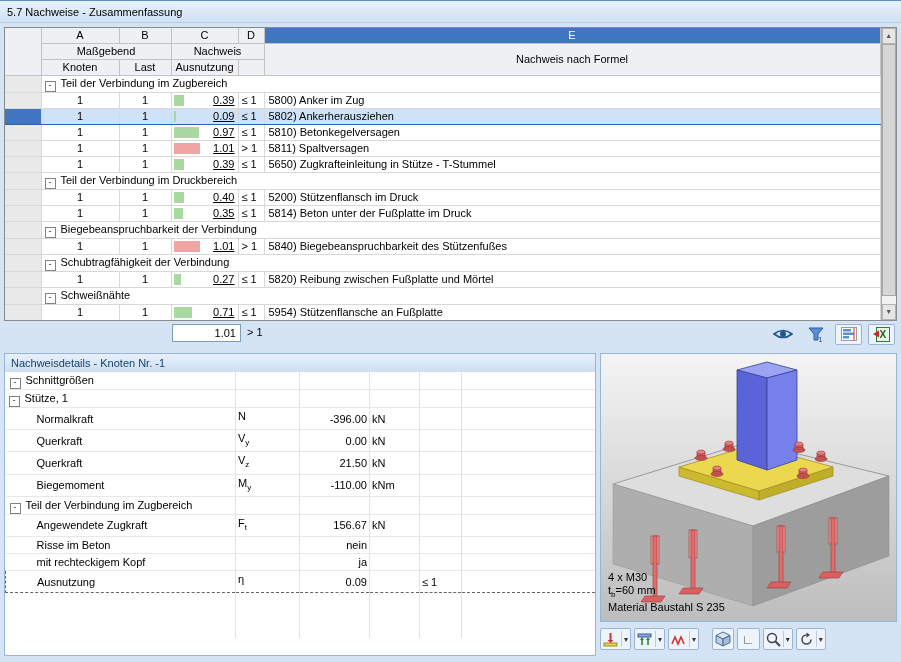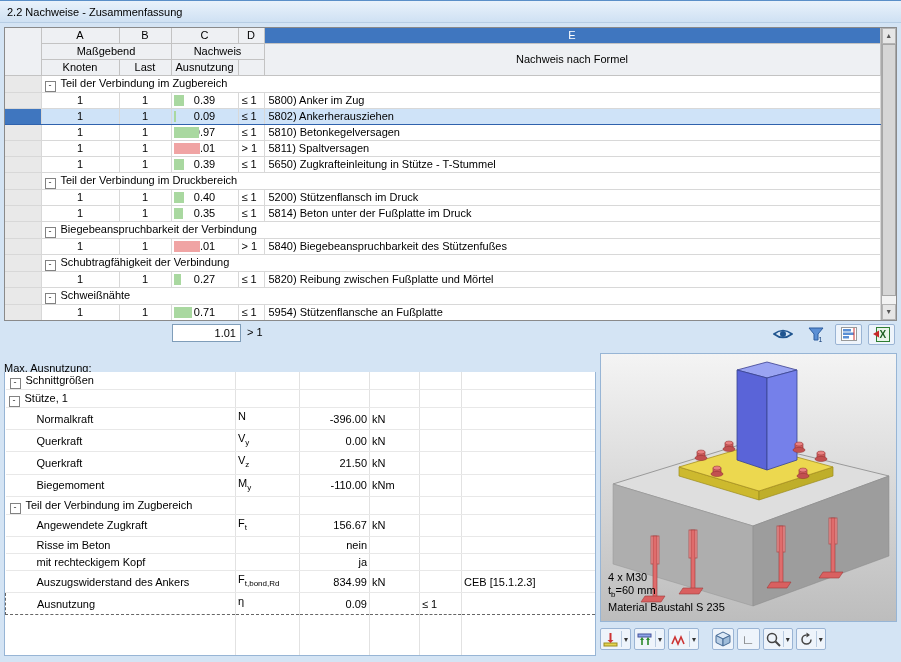--- a/index.html
+++ b/index.html
@@ -8,21 +8,21 @@
 
   
   .results-table{position:absolute;left:4px;top:26px;width:893px;height:294px;background:#fff;border:1px solid #8a8a8a;box-sizing:border-box;display:flex;overflow:hidden;}
   table.grid{border-collapse:collapse;table-layout:fixed;width:875px;}
   .grid th,.grid td{padding:0 3px;height:15px;line-height:15px;font-weight:normal;overflow:hidden;white-space:nowrap;border-right:1px solid #d8d8d8;border-bottom:1px solid #d8d8d8;box-sizing:border-box;}
   .grid thead th{background:#eef0f3;border-right:1px solid #c3c3c3;border-bottom:1px solid #c3c3c3;text-align:center;}
   .grid thead th.eletter{background:#3f76bf;color:#fff;}
   .rowhdr{background:#e9e9e9;border-right:1px solid #b2b2b2;border-bottom:1px solid #cfcfcf;}
   tr.selected .rowhdr{background:#3f76bf;}
   .grid td.num{text-align:center;}
-  .grid td.util{position:relative;text-align:center;padding-right:3px;}
+  .grid td.util{position:relative;text-align:right;padding-right:3px;text-decoration:underline;}
   .bar{position:absolute;left:2px;top:2px;height:11px;width:2px;}
   .bar.ok{background:#a9d8a0;}
   .bar.over{background:#f0a4a4;}
   .grid td.crit{padding-left:3px;}
   .grid td.formel{padding-left:4px;}
   tr.group td.groupcell{background:#fff;}
   .collapse{display:inline-block;width:9px;height:9px;border:1px solid #828282;line-height:7px;text-align:center;font-size:9px;margin-right:5px;background:#fff;color:#333;vertical-align:-1px;}
   tr.selected td{background:#cfe3f8;border-top:1px solid #2f62ad;border-bottom:1px solid #2f62ad;}
   tr.filler td{border:none;height:4px;}
 
@@ -69,21 +69,21 @@
   .tbtn{height:22px;border:1px solid #9ab4d4;background:#eef4fb;border-radius:2px;display:flex;align-items:center;padding:0 2px;cursor:pointer;}
   .tbtn .dd{font-size:8px;color:#333;margin-left:2px;border-left:1px solid #b9cbe0;padding-left:2px;height:16px;display:flex;align-items:center;}
   .tb-sep{width:7px;}
   .angle-glyph{font-size:13px;color:#555;padding:0 2px;}
 </style>
 </head>
 <body>
 
 <div class="app">
 
-  <div class="titlebar">2.2 Nachweise - Zusammenfassung</div>
+  <div class="titlebar">5.7 Nachweise - Zusammenfassung</div>
 
   <div class="results-table">
     <table class="grid">
       <colgroup>
         <col style="width:36px">
           <col style="width:78px">
           <col style="width:52px">
         <col style="width:67px">
           <col style="width:26px">
           <col style="width:616px">
@@ -251,20 +251,21 @@
       <button class="fbtn">
         <svg width="17" height="15">
             <rect x="3.5" y="0.5" width="13" height="14" fill="#e9f5e9" stroke="#2e7d32"></rect>
             <text x="6.5" y="11" font-size="10" font-weight="bold" fill="#1b5e20">X</text>
             <polygon points="0,7 6,3.5 6,10.5" fill="#c62828"></polygon>
           </svg>
       </button>
     </span>
   </div>
 
+  <div class="details-header">Nachweisdetails - Knoten Nr. -1</div>
   <div class="details-body">
     <table class="dgrid">
       <colgroup>
         <col style="width:230px">
           <col style="width:64px">
           <col style="width:70px">
         <col style="width:50px">
           <col style="width:42px">
           <col style="width:134px">
       </colgroup>
@@ -341,28 +342,20 @@
           <td class="dcrit"></td>
           <td class="dref"></td>
         </tr>
         <tr>
           <td class="dname lvl2">mit rechteckigem Kopf</td>
           <td class="dsym"></td>
           <td class="dval">ja</td>
           <td class="dunit"></td>
           <td class="dcrit"></td>
           <td class="dref"></td>
-        </tr>
-        <tr>
-          <td class="dname lvl2">Auszugswiderstand des Ankers</td>
-          <td class="dsym"><span>F</span><sub>t,bond,Rd</sub></td>
-          <td class="dval">834.99</td>
-          <td class="dunit">kN</td>
-          <td class="dcrit"></td>
-          <td class="dref">CEB [15.1.2.3]</td>
         </tr>
         <tr class="focused">
           <td class="dname lvl2">Ausnutzung</td>
           <td class="dsym"><span>η</span><sub></sub></td>
           <td class="dval">0.09</td>
           <td class="dunit"></td>
           <td class="dcrit">≤ 1</td>
           <td class="dref"></td>
         </tr>
         <tr class="dfiller">

